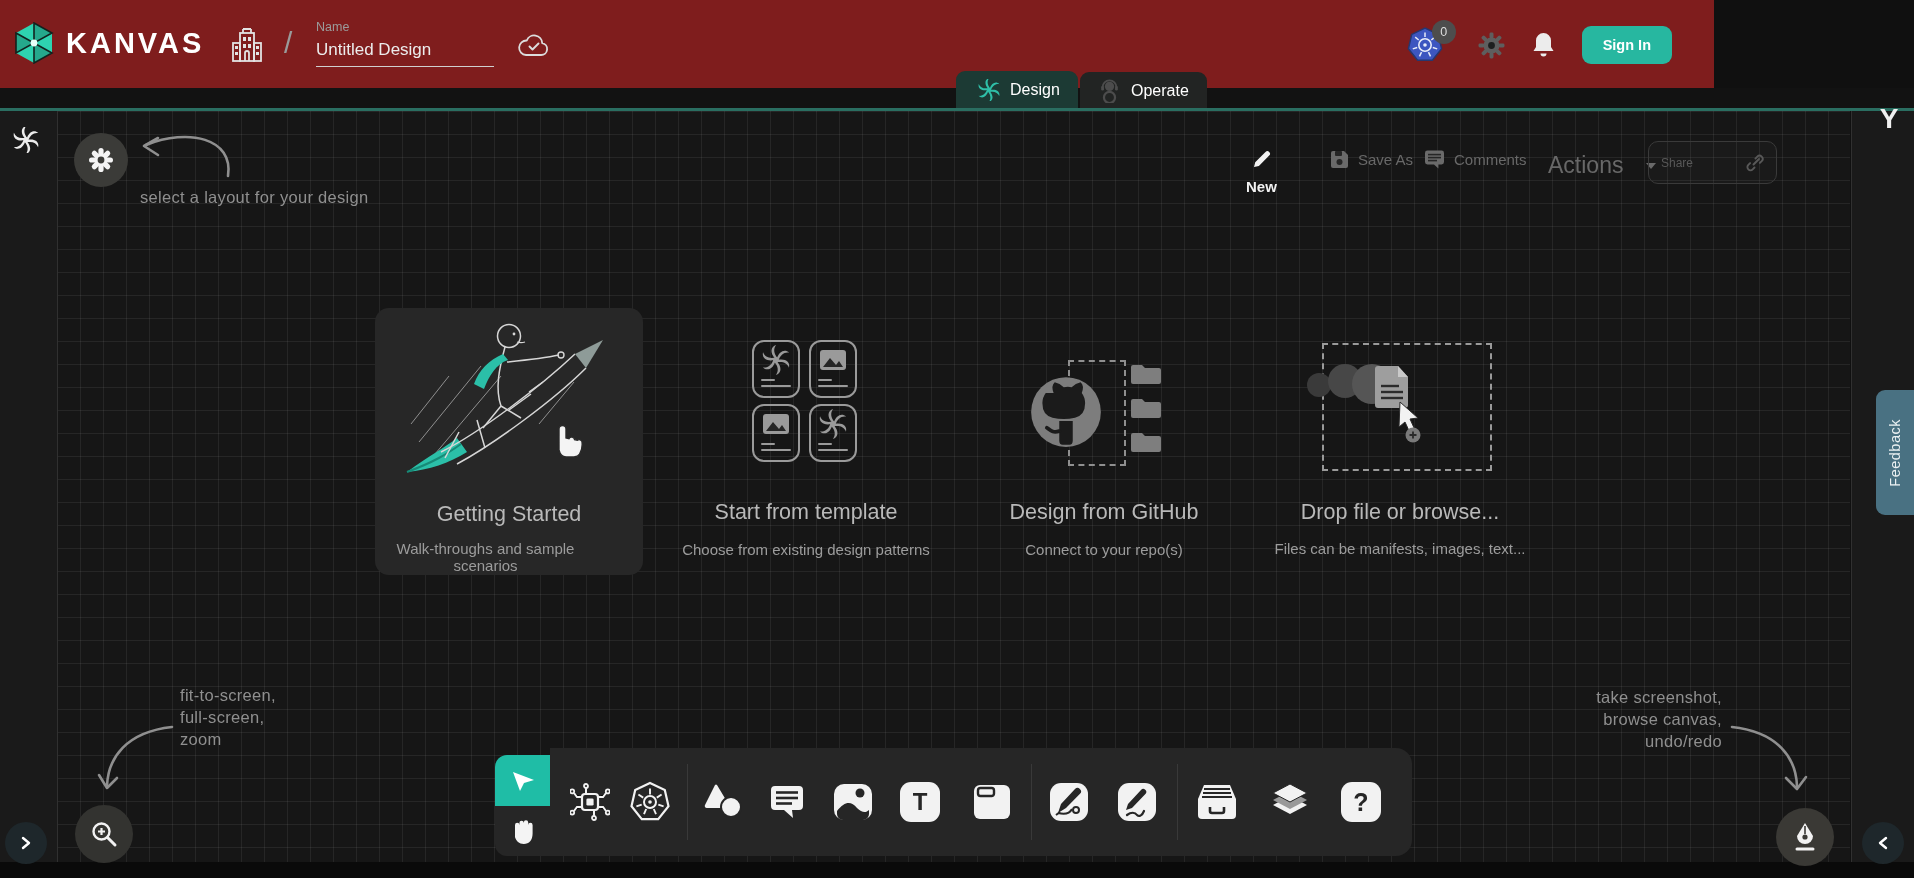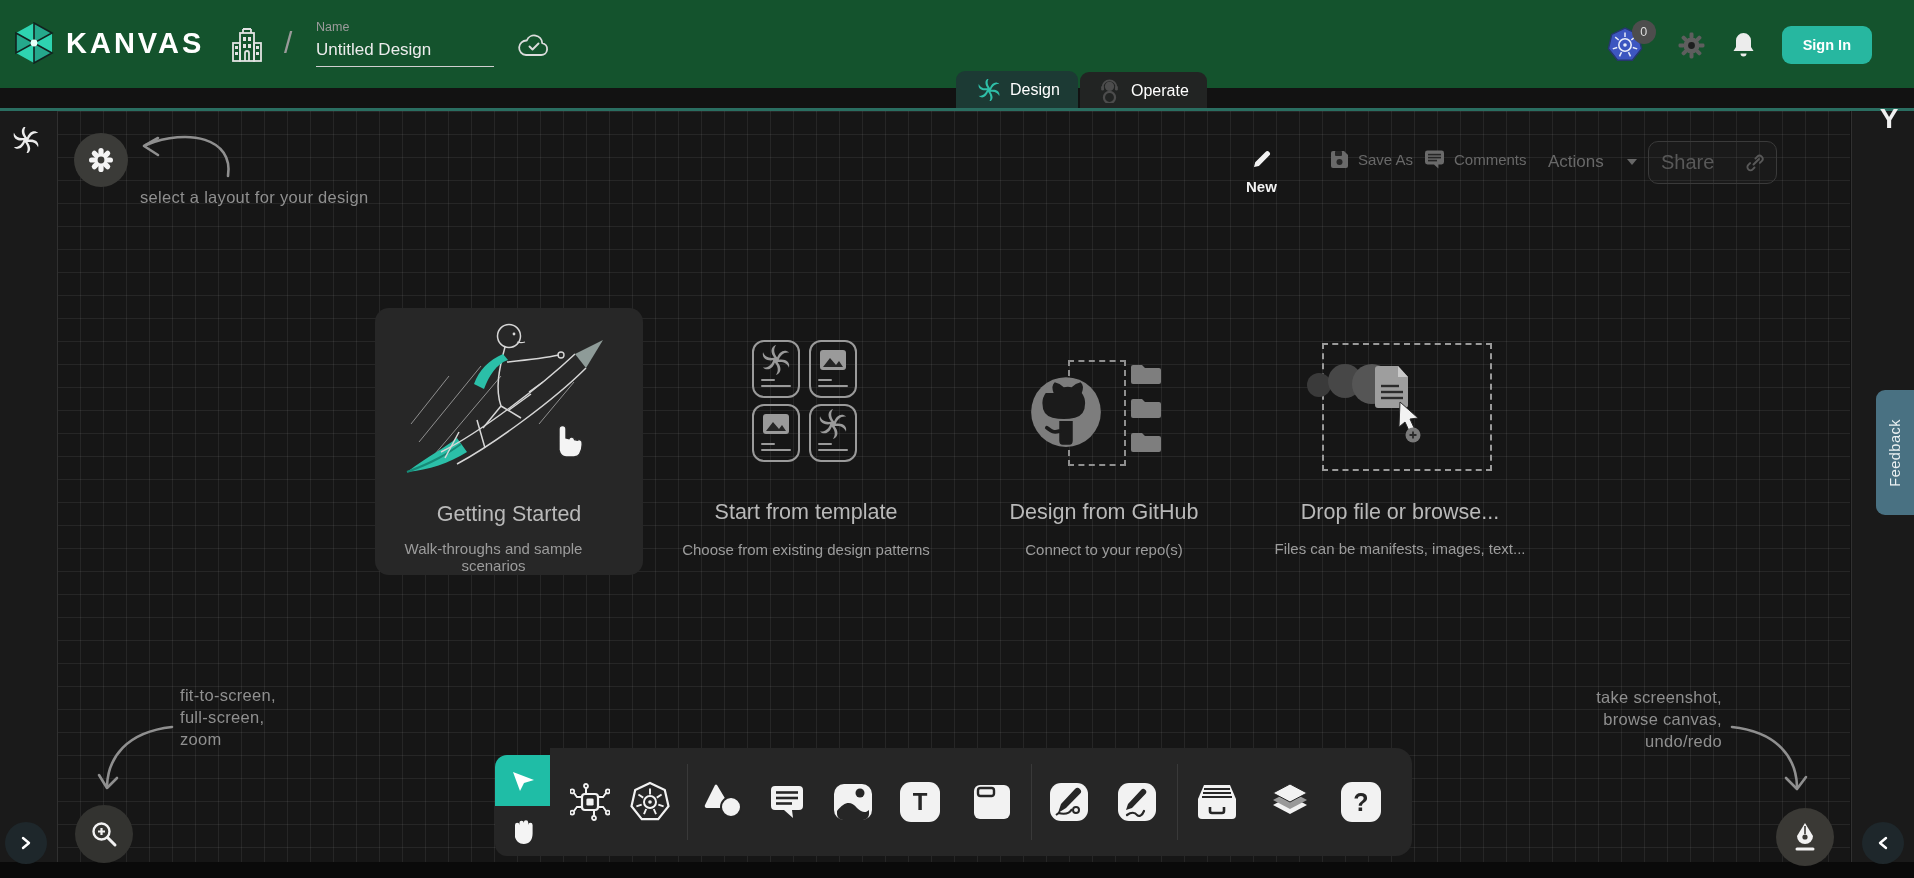--- a/index.html
+++ b/index.html
@@ -3,21 +3,21 @@
 <meta charset="utf-8">
 <style>
   html,body{margin:0;padding:0;background:#000;}
   body{width:1914px;height:878px;position:relative;overflow:hidden;
        font-family:"Liberation Sans","DejaVu Sans",sans-serif;
        -webkit-font-smoothing:antialiased;}
   .abs{position:absolute;}
   .stage{position:absolute;inset:0;width:1914px;height:878px;background:#101010;}
 
   
-  .header{left:0;top:0;width:1914px;height:88px;background:#14532d;}
+  .header{left:0;top:0;width:1714px;height:88px;background:#7f1d1d;}
   .brand{left:14px;top:22px;display:flex;align-items:center;gap:12px;cursor:pointer;}
   .brand-name{color:#fff;font-size:29px;font-weight:bold;letter-spacing:3px;}
   .org-icon{left:230px;top:28px;}
   .crumb-slash{left:284px;top:26px;color:#9a9a9a;font-size:30px;font-weight:300;}
   .name-wrap{left:316px;top:20px;width:180px;}
   .name-label{color:#9b9b9b;font-size:12.5px;display:block;margin-bottom:4px;}
   .name-input{background:transparent;border:none;border-bottom:1.5px solid #cfcfcf;
       color:#ececec;font-size:17px;width:178px;padding:2px 0 6px 0;outline:none;
       font-family:inherit;}
   .cloud-icon{left:518px;top:33px;}
@@ -60,21 +60,21 @@
   
   .cact{display:flex;align-items:center;gap:9px;cursor:pointer;}
   .cact .lbl{font-size:15px;}
   .lbl-on{color:#f2f2f2;font-weight:bold;}
   .lbl-off{color:#686868;}
   .caret{width:0;height:0;border-left:5px solid transparent;border-right:5px solid transparent;
      border-top:6px solid #686868;}
   .share-btn{left:1648px;top:141px;width:103px;height:41px;border:1px solid #3a3a3a;
      border-radius:10px;background:rgba(255,255,255,.02);display:flex;align-items:center;
      justify-content:space-between;padding:0 12px;cursor:pointer;}
-  .share-btn .lbl{color:#585858;font-size:20px;}
+  .share-btn .lbl{color:#585858;font-size:12px;}
 
   
   .gs-card{left:375px;top:308px;width:268px;height:267px;background:#272727;border-radius:14px;cursor:pointer;}
   .card-title{color:#b9b9b9;font-size:21.5px;text-align:center;}
   .card-sub{color:#9c9c9c;font-size:15px;text-align:center;}
   .dashed-box{border:2px dashed #8f8f8f;position:absolute;}
 
   
   .toolbar{left:550px;top:748px;width:862px;height:108px;background:#262626;
      border-radius:0 16px 16px 0;}
@@ -300,21 +300,21 @@
       <g stroke="#262626" stroke-width="1.6">
           <line x1="4" y1="4.6" x2="17" y2="4.6"></line>
           <line x1="4" y1="7.6" x2="17" y2="7.6"></line>
           <line x1="4" y1="10.6" x2="13" y2="10.6"></line>
         </g>
     </svg>
     <span class="lbl lbl-off">Comments</span>
   </div>
 
   <div class="abs cact" style="left:1548px;top:152px;">
-    <span class="lbl lbl-off" style="font-size:17px">Actions</span>
+    <span class="lbl lbl-off" style="font-size:23px">Actions</span>
     <span class="caret" style="margin-left:14px"></span>
   </div>
 
   <div class="abs share-btn">
     <span class="lbl">Share</span>
     <svg width="18" height="18" viewBox="0 0 18 18">
       <g fill="none" stroke="#585858" stroke-width="1.9" stroke-linecap="round">
         <path d="M7.5 10.5 L13 5"></path>
         <path d="M9.5 4.5 l1.8-1.8 a3.1 3.1 0 0 1 4.4 4.4 L13.9 8.9"></path>
         <path d="M8.5 13.5 l-1.8 1.8 a3.1 3.1 0 0 1 -4.4 -4.4 L4.1 9.1"></path>
@@ -347,21 +347,21 @@
         <path d="M118 48 C 138 46 156 44 170 41"></path>
         <path d="M112 92 L94 114 M112 92 L132 104"></path>
       </g>
       <circle cx="172" cy="41" r="3" fill="none" stroke="#d6d6d6" stroke-width="1.4"></circle>
       <path d="M114 40 C 100 46 90 56 85 70 L 95 75 C 100 62 107 50 119 46 z" fill="#2bbfa8"></path>
     </svg>
     <svg width="34" height="42" viewBox="0 0 34 42" style="position:absolute;left:174px;top:112px;">
       <path d="M10 30 V9 a3.5 3.5 0 0 1 7 0 v9 l3 .6 a3 3 0 0 1 5.6 1 l2.8 .6 a3 3 0 0 1 4.6 1.4 c.6 5-.4 9.4-2.4 12.6-1.2 2-3 2.8-5.6 2.8 h-7.6 c-2.8 0-4.6-1.2-6.2-3.6 z" fill="#f4f4f4" stroke="#2a2a2a" stroke-width="1.4"></path>
     </svg>
     <div class="abs card-title" style="left:0;top:194px;width:268px;">Getting Started</div>
-    <div class="abs card-sub" style="left:8px;top:232px;width:221px;">Walk-throughs and sample scenarios</div>
+    <div class="abs card-sub" style="left:0;top:232px;width:221px;">Walk-throughs and sample scenarios</div>
   </div>
 
   <div class="abs" style="left:700px;top:320px;width:212px;height:250px;cursor:pointer;">
     <svg width="110" height="126" viewBox="0 0 110 126" style="position:absolute;left:52px;top:20px;">
       <g fill="none" stroke="#9a9a9a" stroke-width="2">
         <rect x="1" y="1" width="46" height="56" rx="11"></rect>
         <rect x="58" y="1" width="46" height="56" rx="11"></rect>
         <rect x="1" y="65" width="46" height="56" rx="11"></rect>
         <rect x="58" y="65" width="46" height="56" rx="11"></rect>
       </g>

